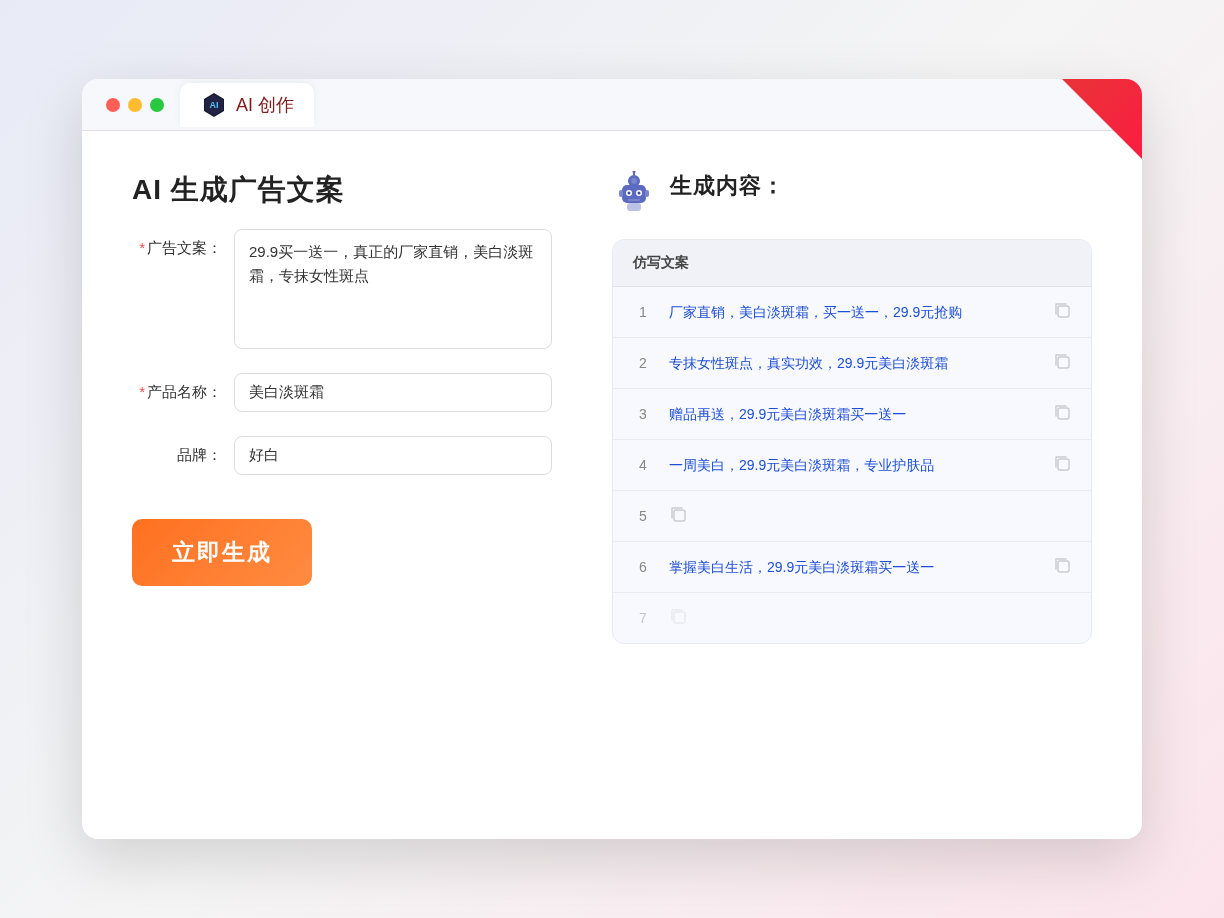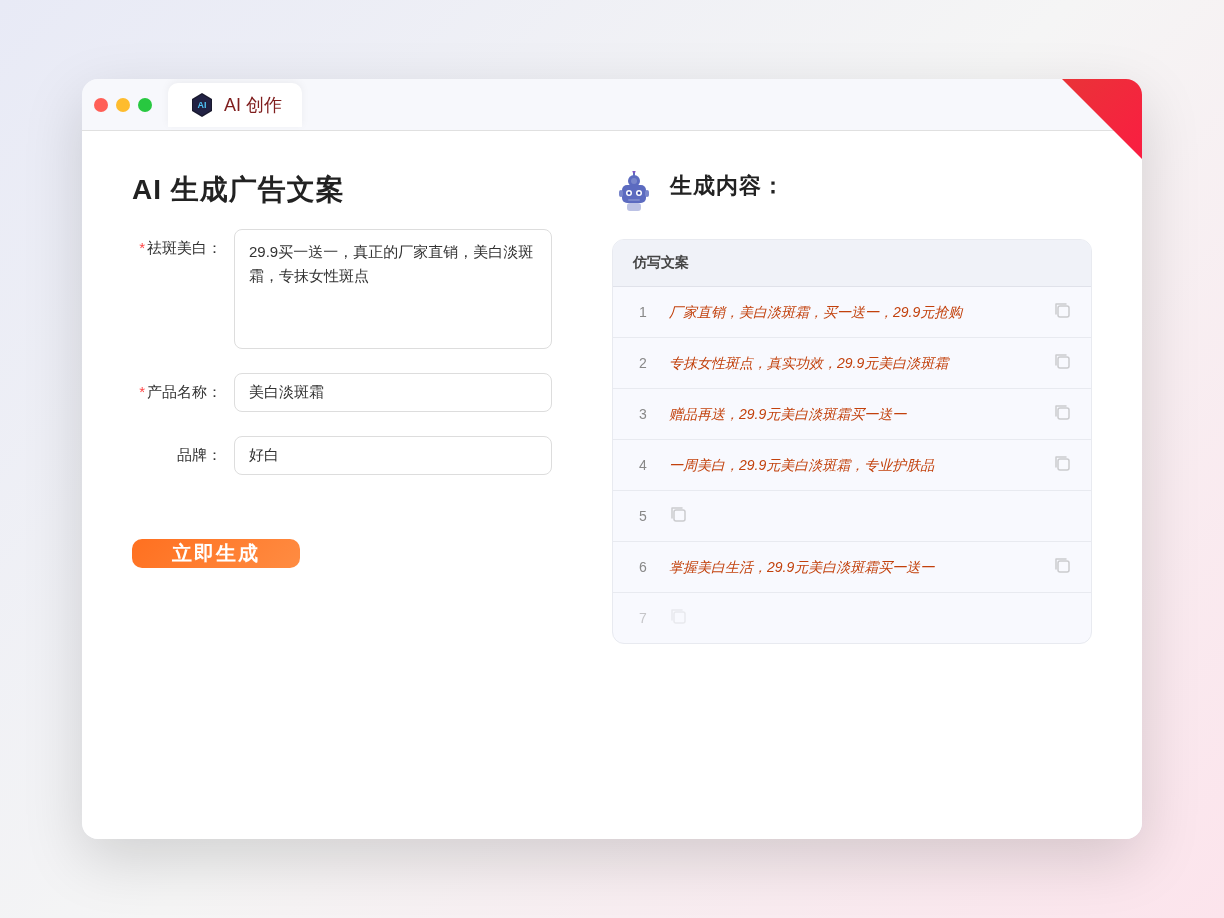--- a/index.html
+++ b/index.html
@@ -36,21 +36,21 @@
       clip-path: polygon(100% 0, 0 0, 100% 100%);
       z-index: 10;
     }
 
     .title-bar {
       height: 52px;
       background: #f7f8fc;
       border-bottom: 1px solid #e0e0e0;
       display: flex;
       align-items: center;
-      padding: 0 12px;
+      padding: 0 24px;
       gap: 16px;
     }
 
     .traffic-lights {
       display: flex;
       gap: 8px;
       align-items: center;
     }
 
     .traffic-light {
@@ -136,27 +136,27 @@
       font-family: inherit;
     }
 
     textarea.form-input {
       resize: none;
       height: 120px;
       line-height: 1.6;
     }
 
     .generate-btn {
-      margin-top: 40px;
+      margin-top: 20px;
       background: linear-gradient(135deg, #ff7020, #ff8c42);
       color: #fff;
       border: none;
       border-radius: 10px;
-      padding: 1px 40px;
-      font-size: 20px;
+      padding: 18px 40px;
+      font-size: 23px;
       font-weight: 600;
       cursor: pointer;
       align-self: flex-start;
       letter-spacing: 2px;
       font-family: inherit;
     }
 
     
     .right-panel {
       flex: 1;
@@ -217,23 +217,22 @@
     .row-num {
       font-size: 14px;
       color: #888;
       min-width: 20px;
       text-align: center;
     }
 
     .row-text {
       flex: 1;
       font-size: 14px;
-      color: #c2410c;
+      color: #1d4ed8;
       line-height: 1.5;
-      font-style: italic;
     }
 
     
     .ai-hex-icon {
       display: inline-block;
       width: 28px;
       height: 28px;
     }
   </style>
 </head>
@@ -259,21 +258,21 @@
     </div>
   </div>
 
   <div class="main-content">
 
     <div class="left-panel">
       <div class="page-title">AI 生成广告文案</div>
 
       <div class="form-group">
         <label class="form-label">
-          <span class="required-star">*</span><span>祛斑美白：</span>
+          <span class="required-star">*</span><span>广告文案：</span>
         </label>
         <textarea class="form-input" style="">29.9买一送一，真正的厂家直销，美白淡斑霜，专抹女性斑点</textarea>
       </div>
 
       <div class="form-group">
         <label class="form-label">
           <span class="required-star">*</span><span>产品名称：</span>
         </label>
         <input type="text" class="form-input" value="美白淡斑霜" style="">
       </div>

